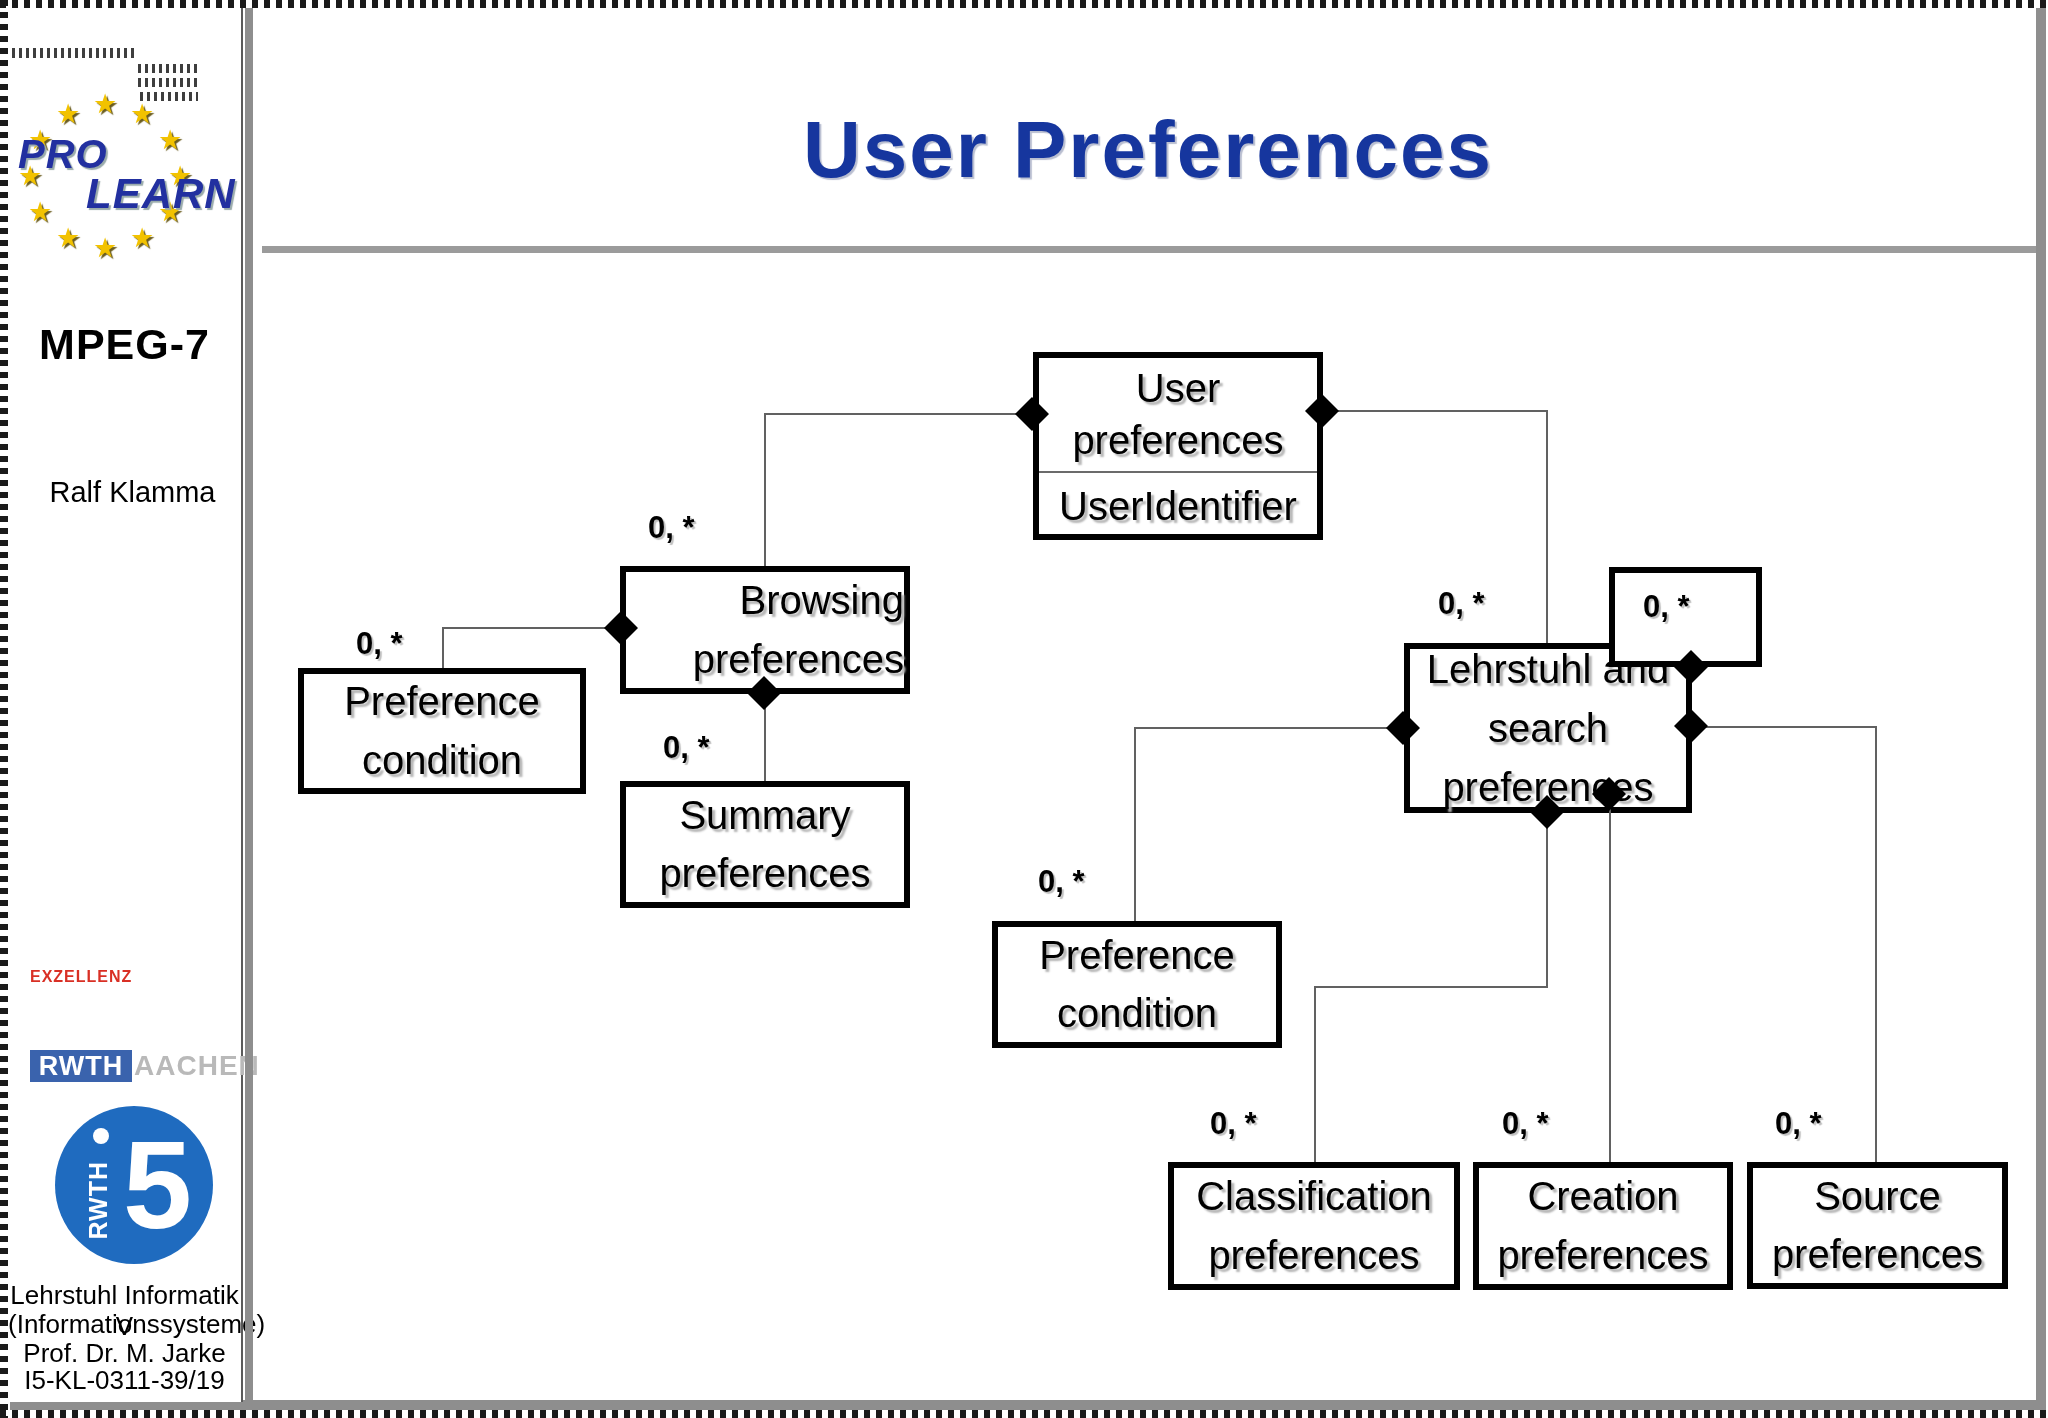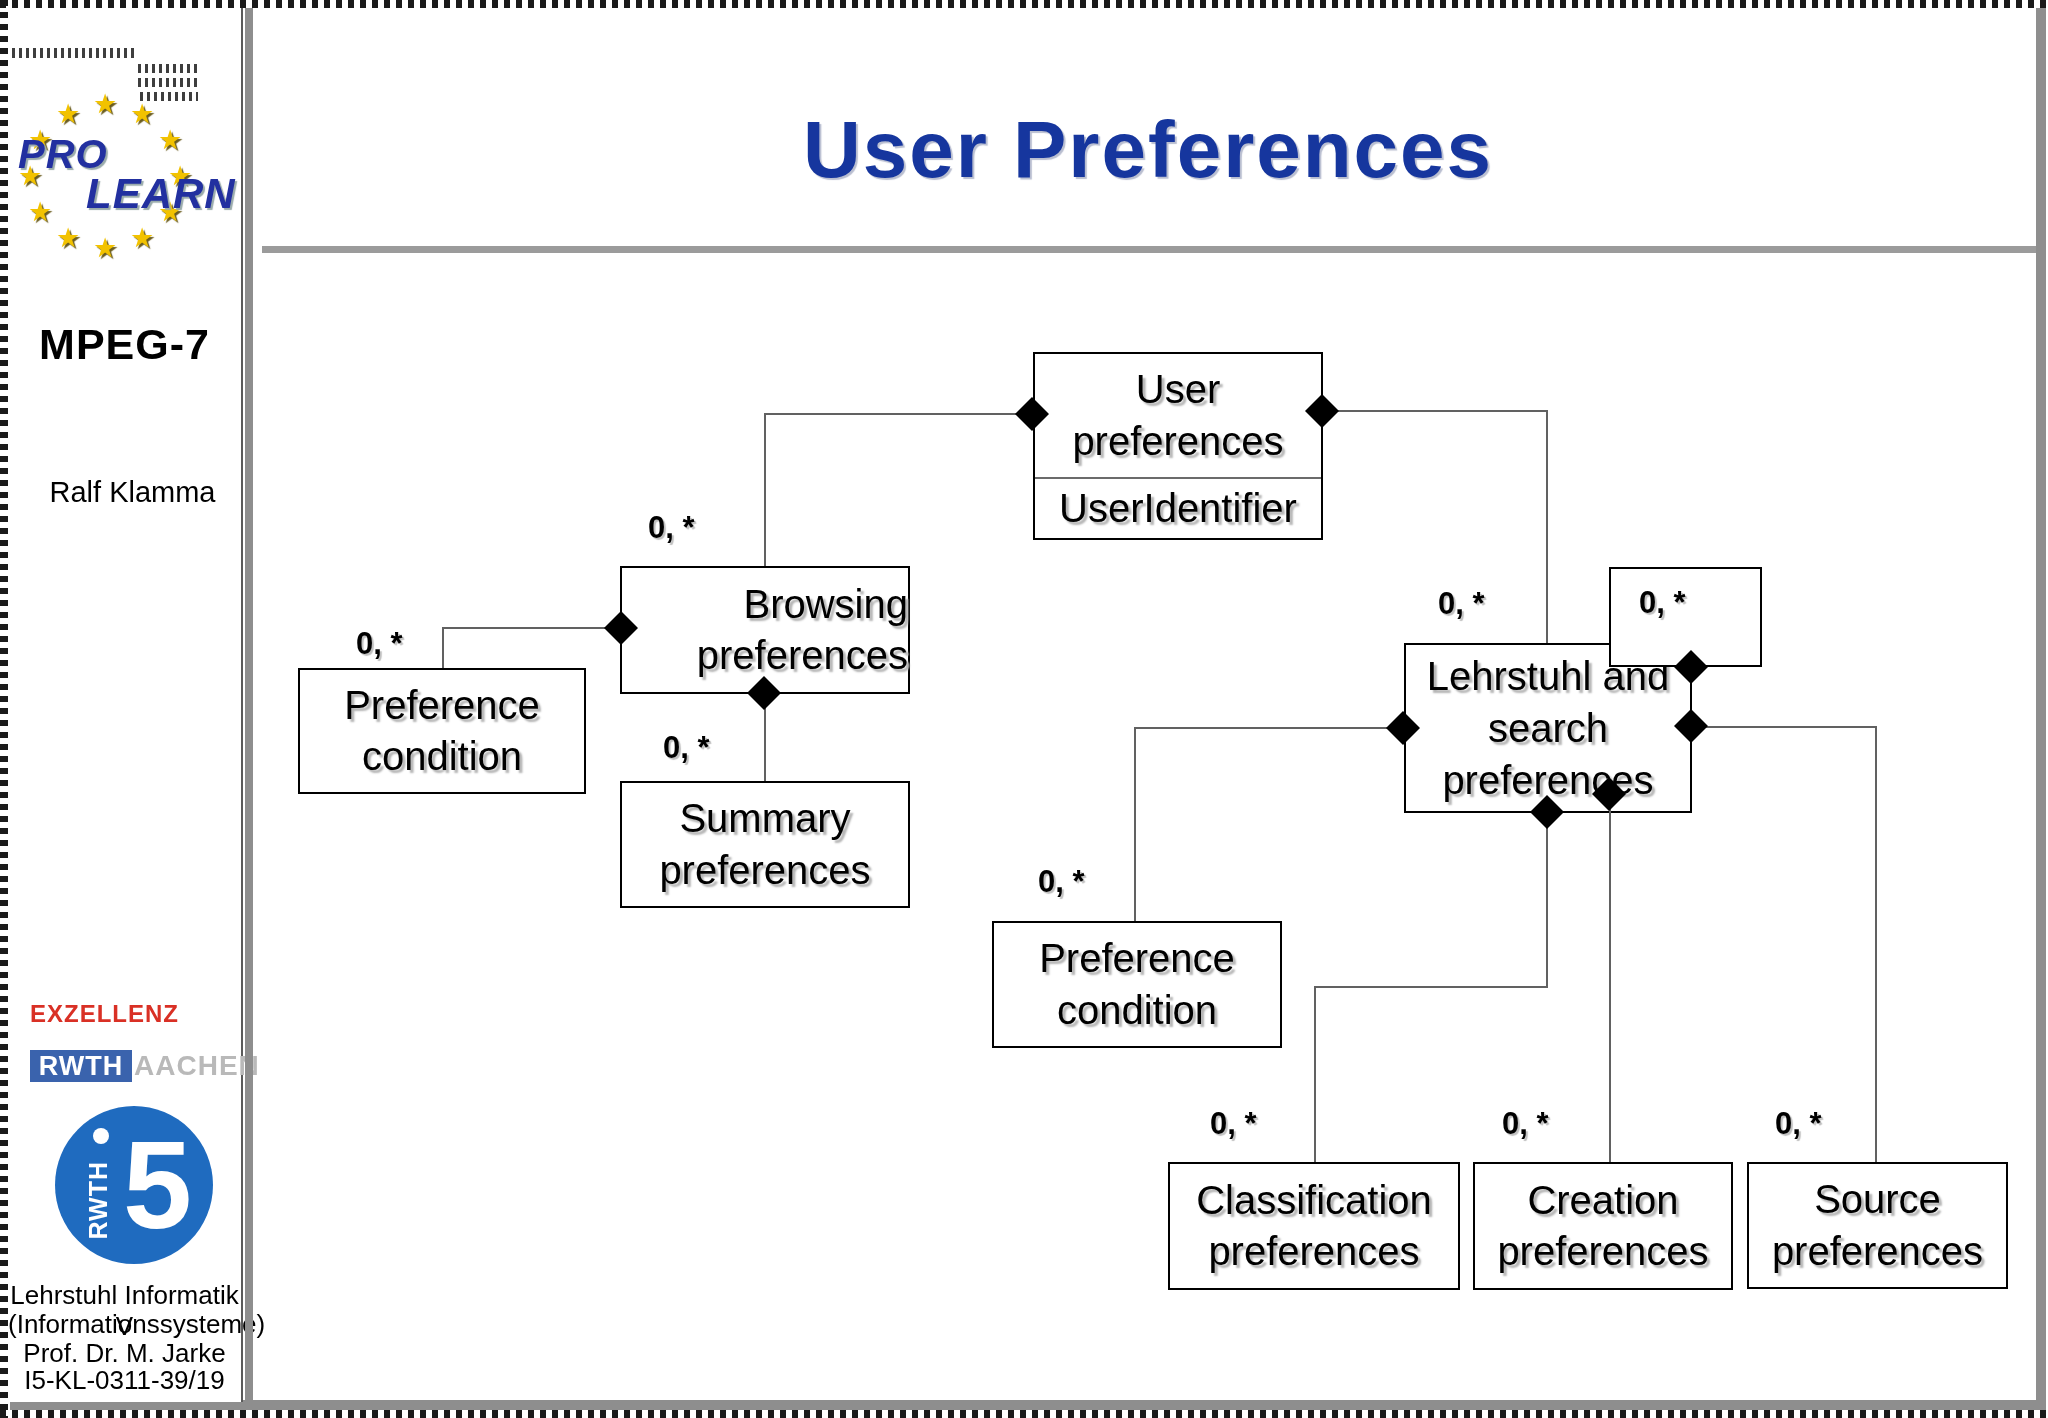--- a/index.html
+++ b/index.html
@@ -12,38 +12,38 @@
   .dash-v{position:absolute;width:8px;background:repeating-linear-gradient(180deg,#1a1a1a 0 6px,transparent 6px 12px);}
   .shadow{position:absolute;background:#8e8e8e;}
 
   
   #sidebar{position:absolute;left:8px;top:8px;width:233px;height:1394px;background:#fff;border-right:2px solid #5a5a5a;}
   .microtext{position:absolute;background:repeating-linear-gradient(90deg,#1c1c1c 0 3px,transparent 3px 7px);opacity:.85;}
   .star{position:absolute;color:#f2c200;text-shadow:2px 2px 1px #6b5d20;font-size:27px;transform:translate(-50%,-50%);}
   .prolearn-word{position:absolute;color:#2230a0;font-weight:bold;font-style:italic;letter-spacing:1px;text-shadow:2px 2px 1px #9aa;}
   #mpeg7{position:absolute;left:0;top:312px;width:233px;text-align:center;font-size:43px;font-weight:bold;color:#000;letter-spacing:1px;}
   #author{position:absolute;left:8px;top:468px;width:233px;text-align:center;font-size:29px;color:#000;}
-  #exzellenz{position:absolute;left:22px;top:992px;font-size:24px;font-weight:bold;color:#d93025;letter-spacing:1px;}
+  #exzellenz{position:absolute;left:22px;top:960px;font-size:16px;font-weight:bold;color:#d93025;letter-spacing:1px;}
   #rwth-block{position:absolute;left:22px;top:1042px;width:102px;height:32px;background:#3a63ad;color:#fff;font-weight:bold;font-size:27px;text-align:center;line-height:32px;letter-spacing:1px;}
   #aachen{position:absolute;left:126px;top:1042px;font-size:28px;font-weight:bold;color:#b9b9b9;letter-spacing:1px;}
   #i5-circle{position:absolute;left:47px;top:1098px;width:158px;height:158px;border-radius:50%;background:#1f6bbf;}
   #i5-dot{position:absolute;left:38px;top:22px;width:16px;height:16px;border-radius:50%;background:#fff;}
   #i5-vertical{position:absolute;left:6px;top:82px;width:74px;text-align:center;color:#fff;font-weight:bold;font-size:25px;letter-spacing:1px;transform:rotate(-90deg);}
   #i5-number{position:absolute;left:68px;top:6px;color:#fff;font-weight:bold;font-size:124px;line-height:146px;}
   .footer-line{position:absolute;left:0;width:233px;text-align:center;font-size:26px;color:#000;}
 
   
   #main-title{position:absolute;left:260px;top:104px;width:1776px;text-align:center;
     font-size:80px;font-weight:bold;color:#16369e;letter-spacing:2px;text-shadow:2px 2px 1px #b9bed0;}
   #title-rule{position:absolute;left:262px;top:246px;width:1774px;height:7px;background:#9b9b9b;}
 
   
-  .node{position:absolute;box-sizing:border-box;background:#fff;border:2px solid #000000;
+  .node{position:absolute;box-sizing:border-box;background:#fff;border:6px solid #000000;
         display:flex;flex-direction:column;align-items:center;justify-content:center;
-        font-size:40px;line-height:1.28;color:#000;text-align:center;text-shadow:3px 3px 2px #b4b4b4;}
+        font-size:40px;line-height:1.28;color:#000;text-align:center;text-shadow:3px 3px 2px #b4b4b4;gap:7px;}
   .compartment{width:100%;display:flex;flex-direction:column;align-items:center;justify-content:center;}
   .line{position:absolute;background:#616161;}
   .diamond{position:absolute;width:24px;height:24px;background:#000;transform:rotate(45deg);}
   .mult{position:absolute;font-size:31px;font-weight:bold;color:#000;text-shadow:2px 2px 1px #c0c0c0;white-space:pre;}
 </style>
 </head>
 <body>
 
 <div id="page">
 

